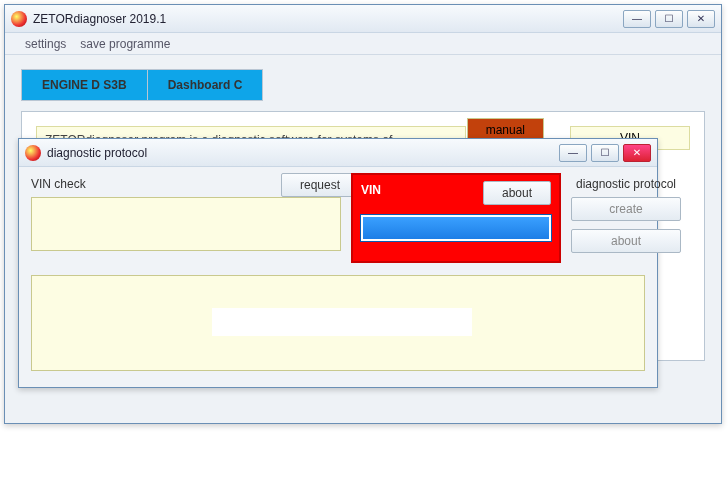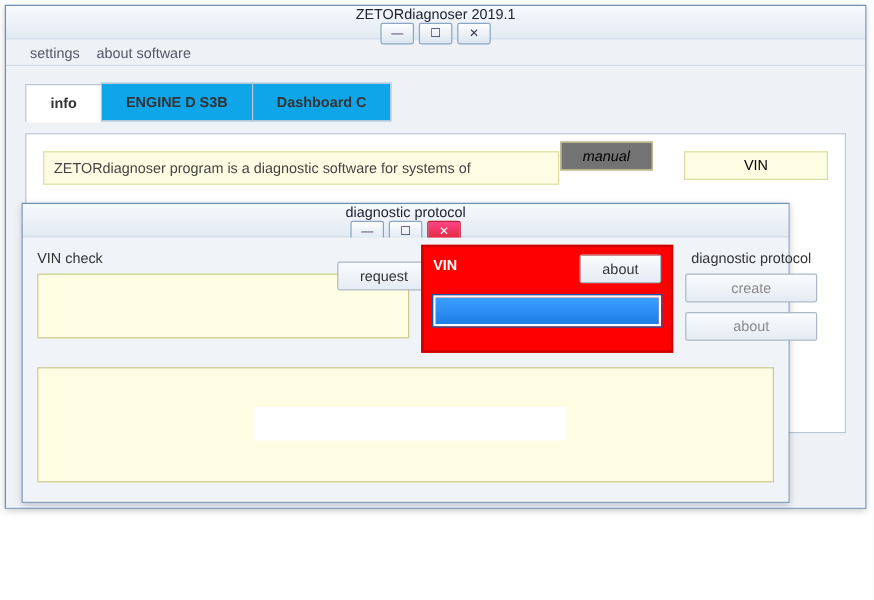--- a/index.html
+++ b/index.html
@@ -8,58 +8,58 @@
   
   .watermark { position: absolute; left: 190px; top: 130px; width: 300px; height: 260px; opacity: 0.4; pointer-events: none; z-index: 0; }
   .watermark .box { position: absolute; border: 12px solid #56b94b; }
   .watermark .box.a { left: 0; top: 90px; width: 150px; height: 150px; border-right: none; border-top: none;}
   .watermark .box.b { left: 80px; top: 0; width: 130px; height: 200px; border-left: none; border-bottom:none;}
   .watermark .txt { position: absolute; left: 60px; top: 60px; font-size: 90px; font-weight: 700; color: #56b94b; letter-spacing: -6px; }
 
   
   .win { position: absolute; border: 1px solid #6a8fb5; background: linear-gradient(#f3f6fa,#e7edf4); box-shadow: 0 2px 6px rgba(0,0,0,.2); }
   .win-main { left: 4px; top: 4px; width: 718px; height: 420px; z-index: 1; }
-  .titlebar { height: 28px; display: flex; align-items: center; padding: 0 6px; background: linear-gradient(#f7fafd,#e1e9f2); border-bottom: 1px solid #c9d6e4; flex-direction: column; }
+  .titlebar { height: 28px; display: flex; align-items: center; padding: 0 6px; background: linear-gradient(#f7fafd,#e1e9f2); border-bottom: 1px solid #c9d6e4; }
   .titlebar .ico { width: 16px; height: 16px; margin-right: 6px; border-radius: 50%; background: radial-gradient(circle at 35% 35%, #ff6, #e33 60%, #900); }
   .titlebar .title { flex: 1; color: #223; }
   .winbtns { display: flex; gap: 4px; }
   .winbtn { width: 28px; height: 18px; border: 1px solid #8aa6c1; border-radius: 2px; background: linear-gradient(#fdfefe,#dbe5ef); display:flex; align-items:center; justify-content:center; font-size:10px; color:#335; cursor:pointer; }
   .winbtn.close { background: linear-gradient(#f48,#d23); color:#fff; border-color:#b23; }
   .menubar { height: 22px; display:flex; align-items:center; gap:14px; padding:0 20px; background:#eef2f7; border-bottom:1px solid #d0dae5; color:#556; }
   .menubar span { cursor:pointer; }
 
   .client { position:relative; padding: 14px 16px; background:#eef2f6; height:calc(100% - 50px); }
   .tabs { display:flex; gap:0; margin-bottom:10px; }
   .tab { padding:8px 20px; border:1px solid #b9c6d3; background:#0ea5e9; margin-right:-1px; cursor:pointer; font-weight:600; color:#333; }
   .tab.active { border-bottom-color:#fff; background:#fff; position:relative; top:1px; }
   .panelbox { border:1px solid #b9c6d3; background:#fff; padding:14px; height:250px; position:relative; }
   .desc { background:#fdfde3; border:1px solid #dcdca0; padding:6px 8px; width:430px; color:#444; }
   .btn { border:1px solid #aab8c5; background:linear-gradient(#fafcfe,#e4ebf2); padding:4px 18px; cursor:pointer; color:#333; border-radius:2px; }
   .sideright { position:absolute; right:14px; top:14px; width:120px; }
   .sideright .lbl { background:#fdfde3; border:1px solid #dcdca0; text-align:center; padding:4px 0; }
 
   
-  .win-dlg { left: 18px; top: 138px; width: 640px; height: 250px; z-index: 3; margin-top: 31px; }
+  .win-dlg { left: 18px; top: 138px; width: 640px; height: 250px; z-index: 3; }
   .dlg-client { background:#f0f3f7; padding:10px 12px; height:calc(100% - 28px); position:relative; }
   .row1 { display:flex; align-items:flex-start; gap:10px; }
   .vincheck-col { flex:0 0 310px; }
   .vincheck-lbl { color:#333; margin-bottom:6px; }
   .yellowbox { background:#fdfde3; border:1px solid #c9c98e; height:54px; }
-  .reqbtn-wrap { position:absolute; left:262px; top:20px; }
+  .reqbtn-wrap { position:absolute; left:262px; top:6px; }
   .redpanel { flex:0 0 210px; background:#ff0000; border:2px solid #c00; padding:8px; position:relative; height:90px; margin-top:-4px;}
   .redpanel .vinlbl { color:#fff; font-weight:700; font-size:12px; }
   .redpanel .checkbtn { position:absolute; right:8px; top:6px; }
   .vininput { position:absolute; left:8px; right:8px; top:40px; height:26px; background:linear-gradient(#3aa0ff,#1d7ee6); border:2px solid #fff; outline:1px solid #0a5bb0; }
   .dp-col { flex:0 0 110px; text-align:center; }
   .dp-col .hdr { color:#333; margin-bottom:6px; }
   .dp-col .btn { width:100%; margin-bottom:8px; color:#8a8a8a;text-align:center; }
   .bigyellow { margin-top:12px; background:#fdfde3; border:1px solid #c9c98e; height:96px; position:relative; }
   .whitebar { position:absolute; left:180px; top:32px; width:260px; height:28px; background:#fff; }
 
-  .manualbtn { position:absolute; right:160px; top:6px; background:#737373; border:1px solid #c9c98e; padding:4px 18px;font-style:italic; }
+  .manualbtn { position:absolute; right:160px; top:6px; background:#c2410c; border:1px solid #c9c98e; padding:4px 18px; }
 </style>
 </head>
 <body>
 
 <div class="watermark">
   <div class="box a"></div>
   <div class="box b"></div>
   <div class="txt">SD</div>
 </div>
 
@@ -68,25 +68,24 @@
     <div class="ico"></div>
     <div class="title">ZETORdiagnoser  2019.1</div>
     <div class="winbtns">
       <div class="winbtn">—</div>
       <div class="winbtn">☐</div>
       <div class="winbtn">✕</div>
     </div>
   </div>
   <div class="menubar">
     <span>settings</span>
-    <span>about software</span>
+    <span>save programme</span>
   </div>
   <div class="client">
     <div class="tabs">
-      <div class="tab active">info</div>
       <div class="tab">ENGINE D S3B</div>
       <div class="tab">Dashboard C</div>
     </div>
     <div class="panelbox">
       <div class="desc">ZETORdiagnoser program is a diagnostic software for systems of</div>
       <div class="manualbtn">manual</div>
       <div class="sideright">
         <div class="lbl">VIN</div>
       </div>
     </div>

